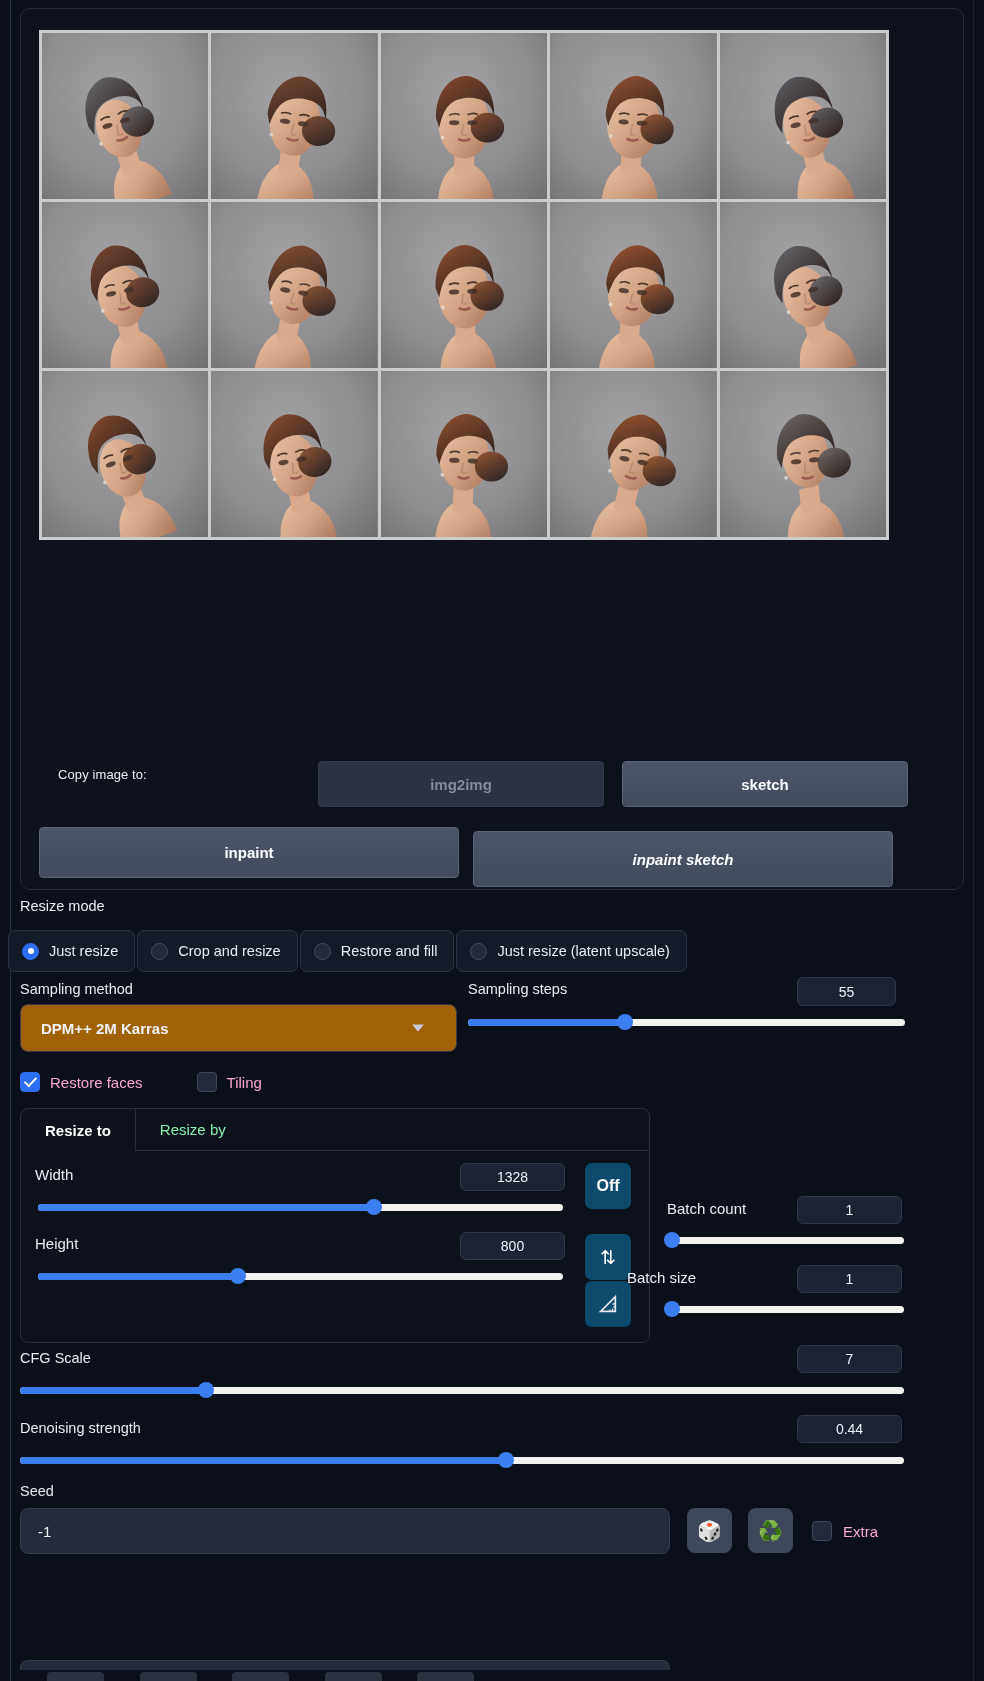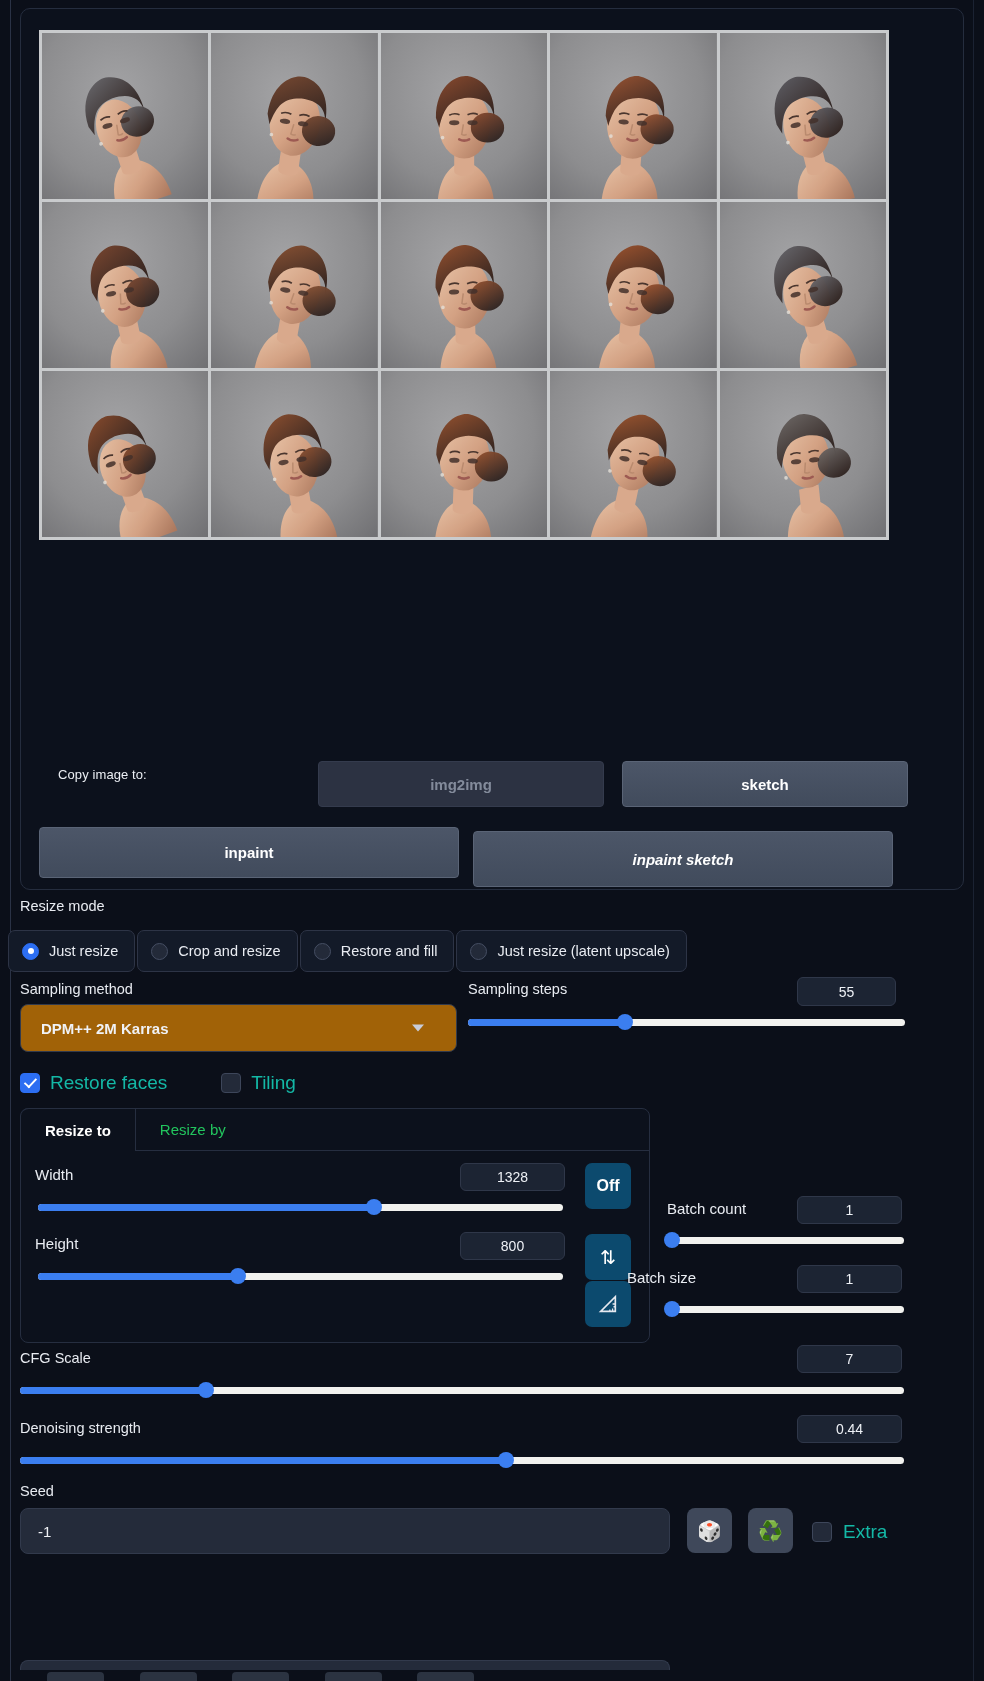--- a/index.html
+++ b/index.html
@@ -143,36 +143,36 @@
     width: 20px; height: 20px; border-radius: 4px;
     background: #232a39; border: 1px solid #3d465a; flex: none;
     display: flex; align-items: center; justify-content: center;
   }
   .chk-box.on { background: #2c6ef2; border-color: #2c6ef2; }
   .chk-box.on::after {
     content: ""; display: block; width: 5px; height: 10px;
     border: solid #fff; border-width: 0 2.3px 2.3px 0;
     transform: rotate(43deg) translate(-1px,-1px);
   }
-  .chk-label { font-size: 19px; color: #14b8a6; }
+  .chk-label { font-size: 15px; color: #f9a8d4; }
   .gap-tiling { width: 54px; }
 
   
   .resize-panel {
     position: absolute; left: 20px; top: 1108px; width: 630px; height: 235px;
     border: 1px solid #262e40; border-radius: 8px; background: #0c111c;
   }
   .tabs {
     position: absolute; left: 0; top: 0; height: 42px; width: 100%;
     border-bottom: 1px solid #262e40;
     display: flex; align-items: stretch;
   }
   .tab {
     display: flex; align-items: center; padding: 0 24px;
-    font-size: 15px; color: #22c55e; cursor: pointer;
+    font-size: 15px; color: #86efac; cursor: pointer;
     border-top-left-radius: 8px;
   }
   .tab.active {
     color: #ffffff; font-weight: 700;
     background: #0c111c;
     border-right: 1px solid #262e40;
     position: relative; top: -1px; height: 43px;
     border-top: 1px solid #262e40;
   }
 

